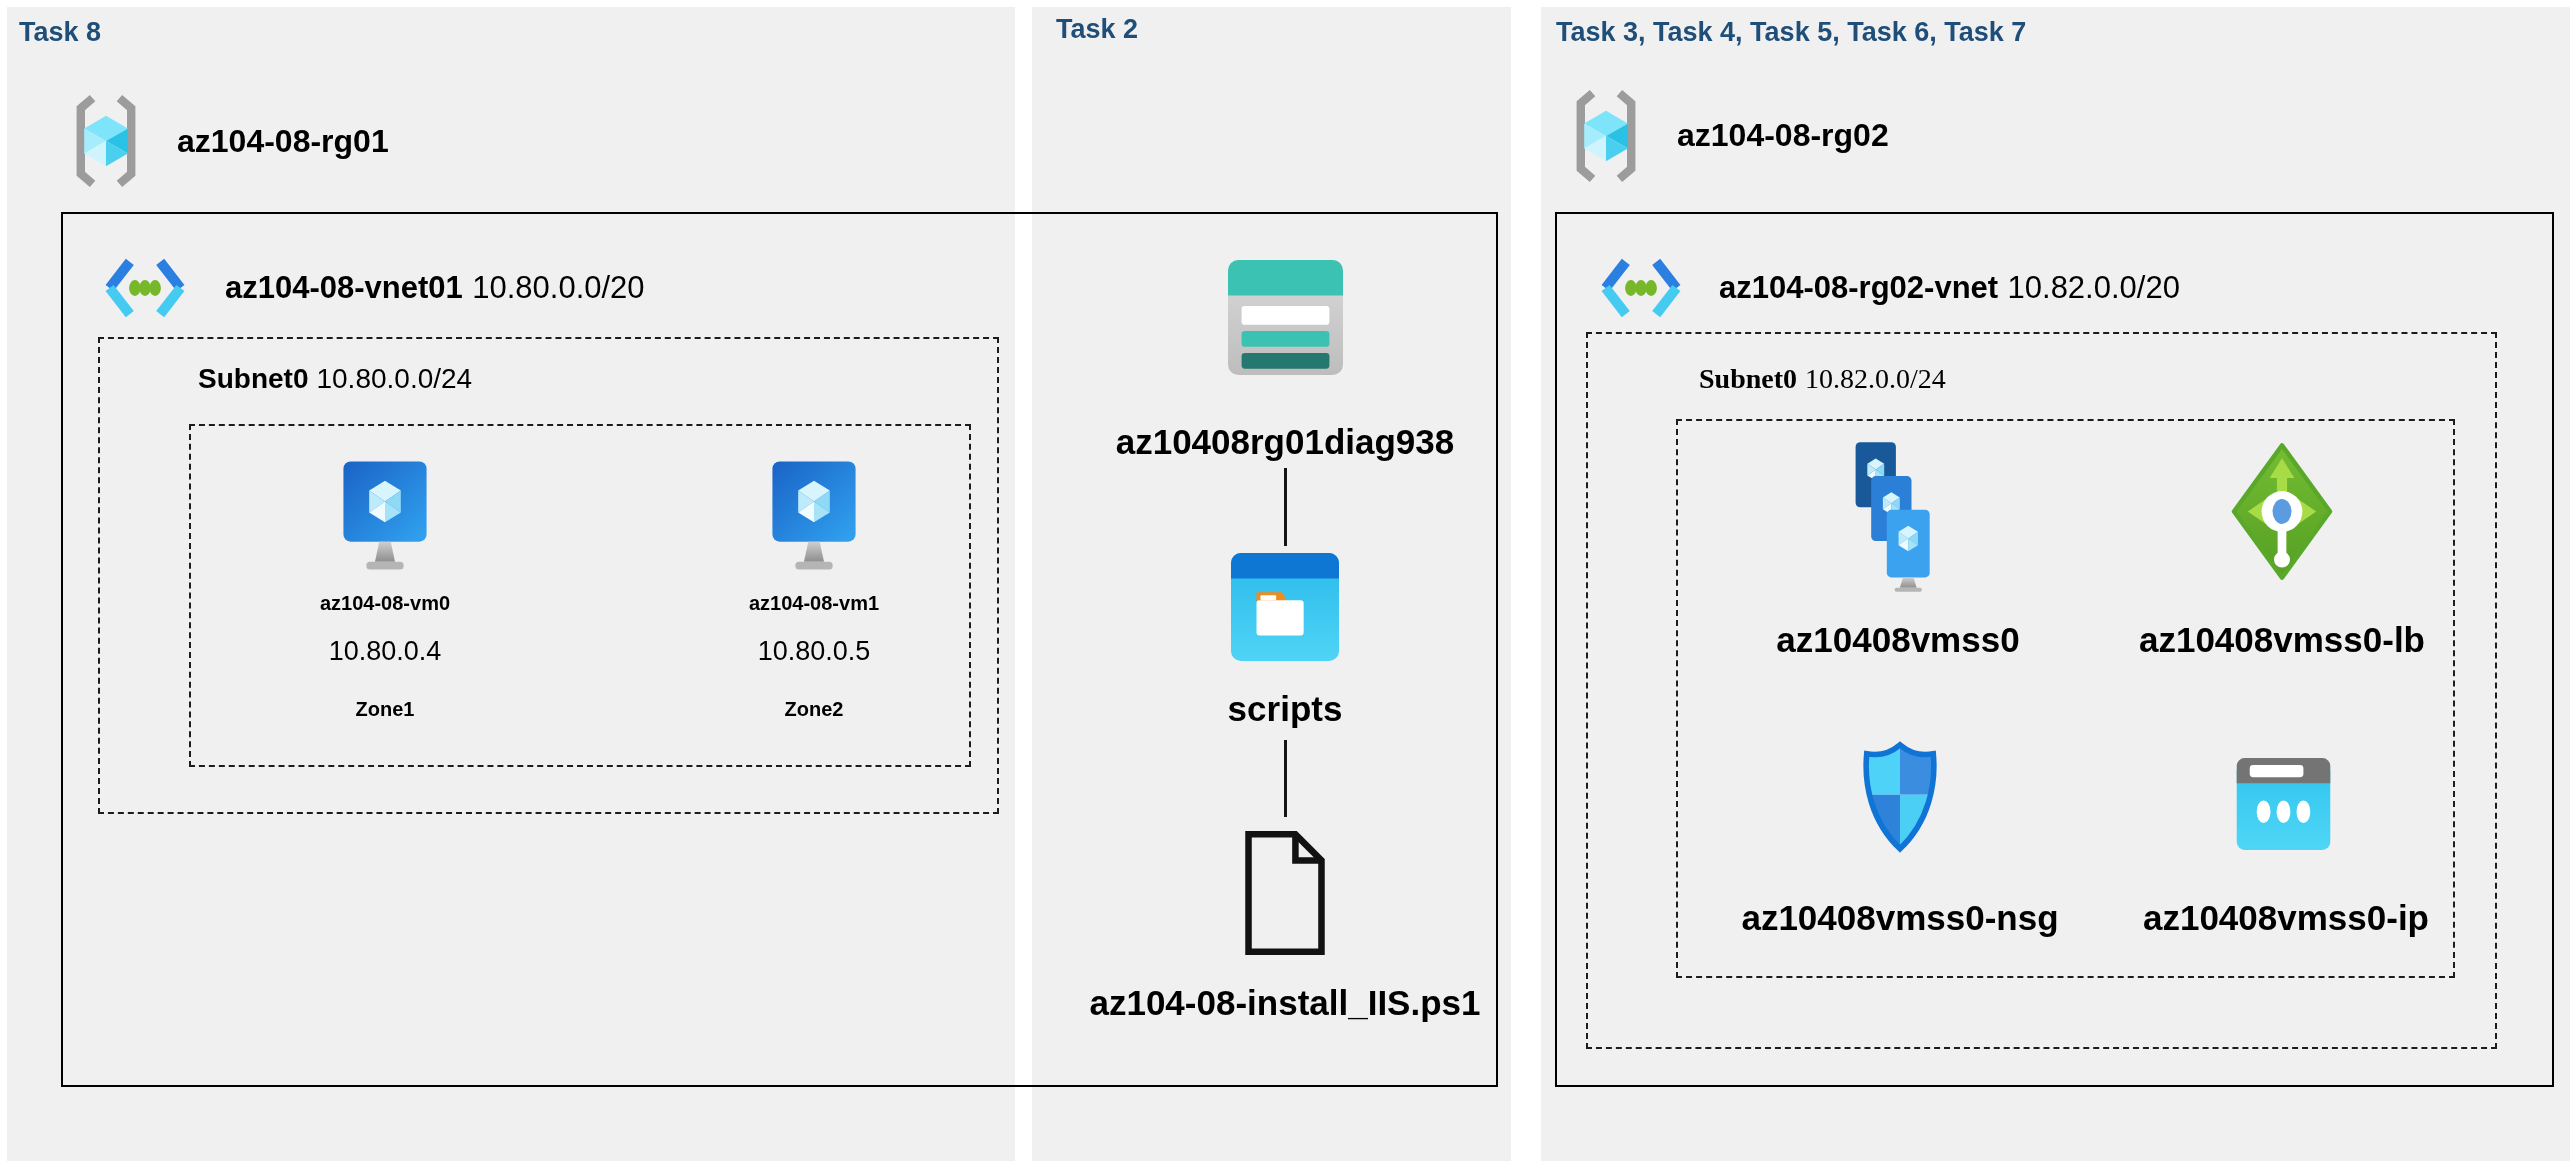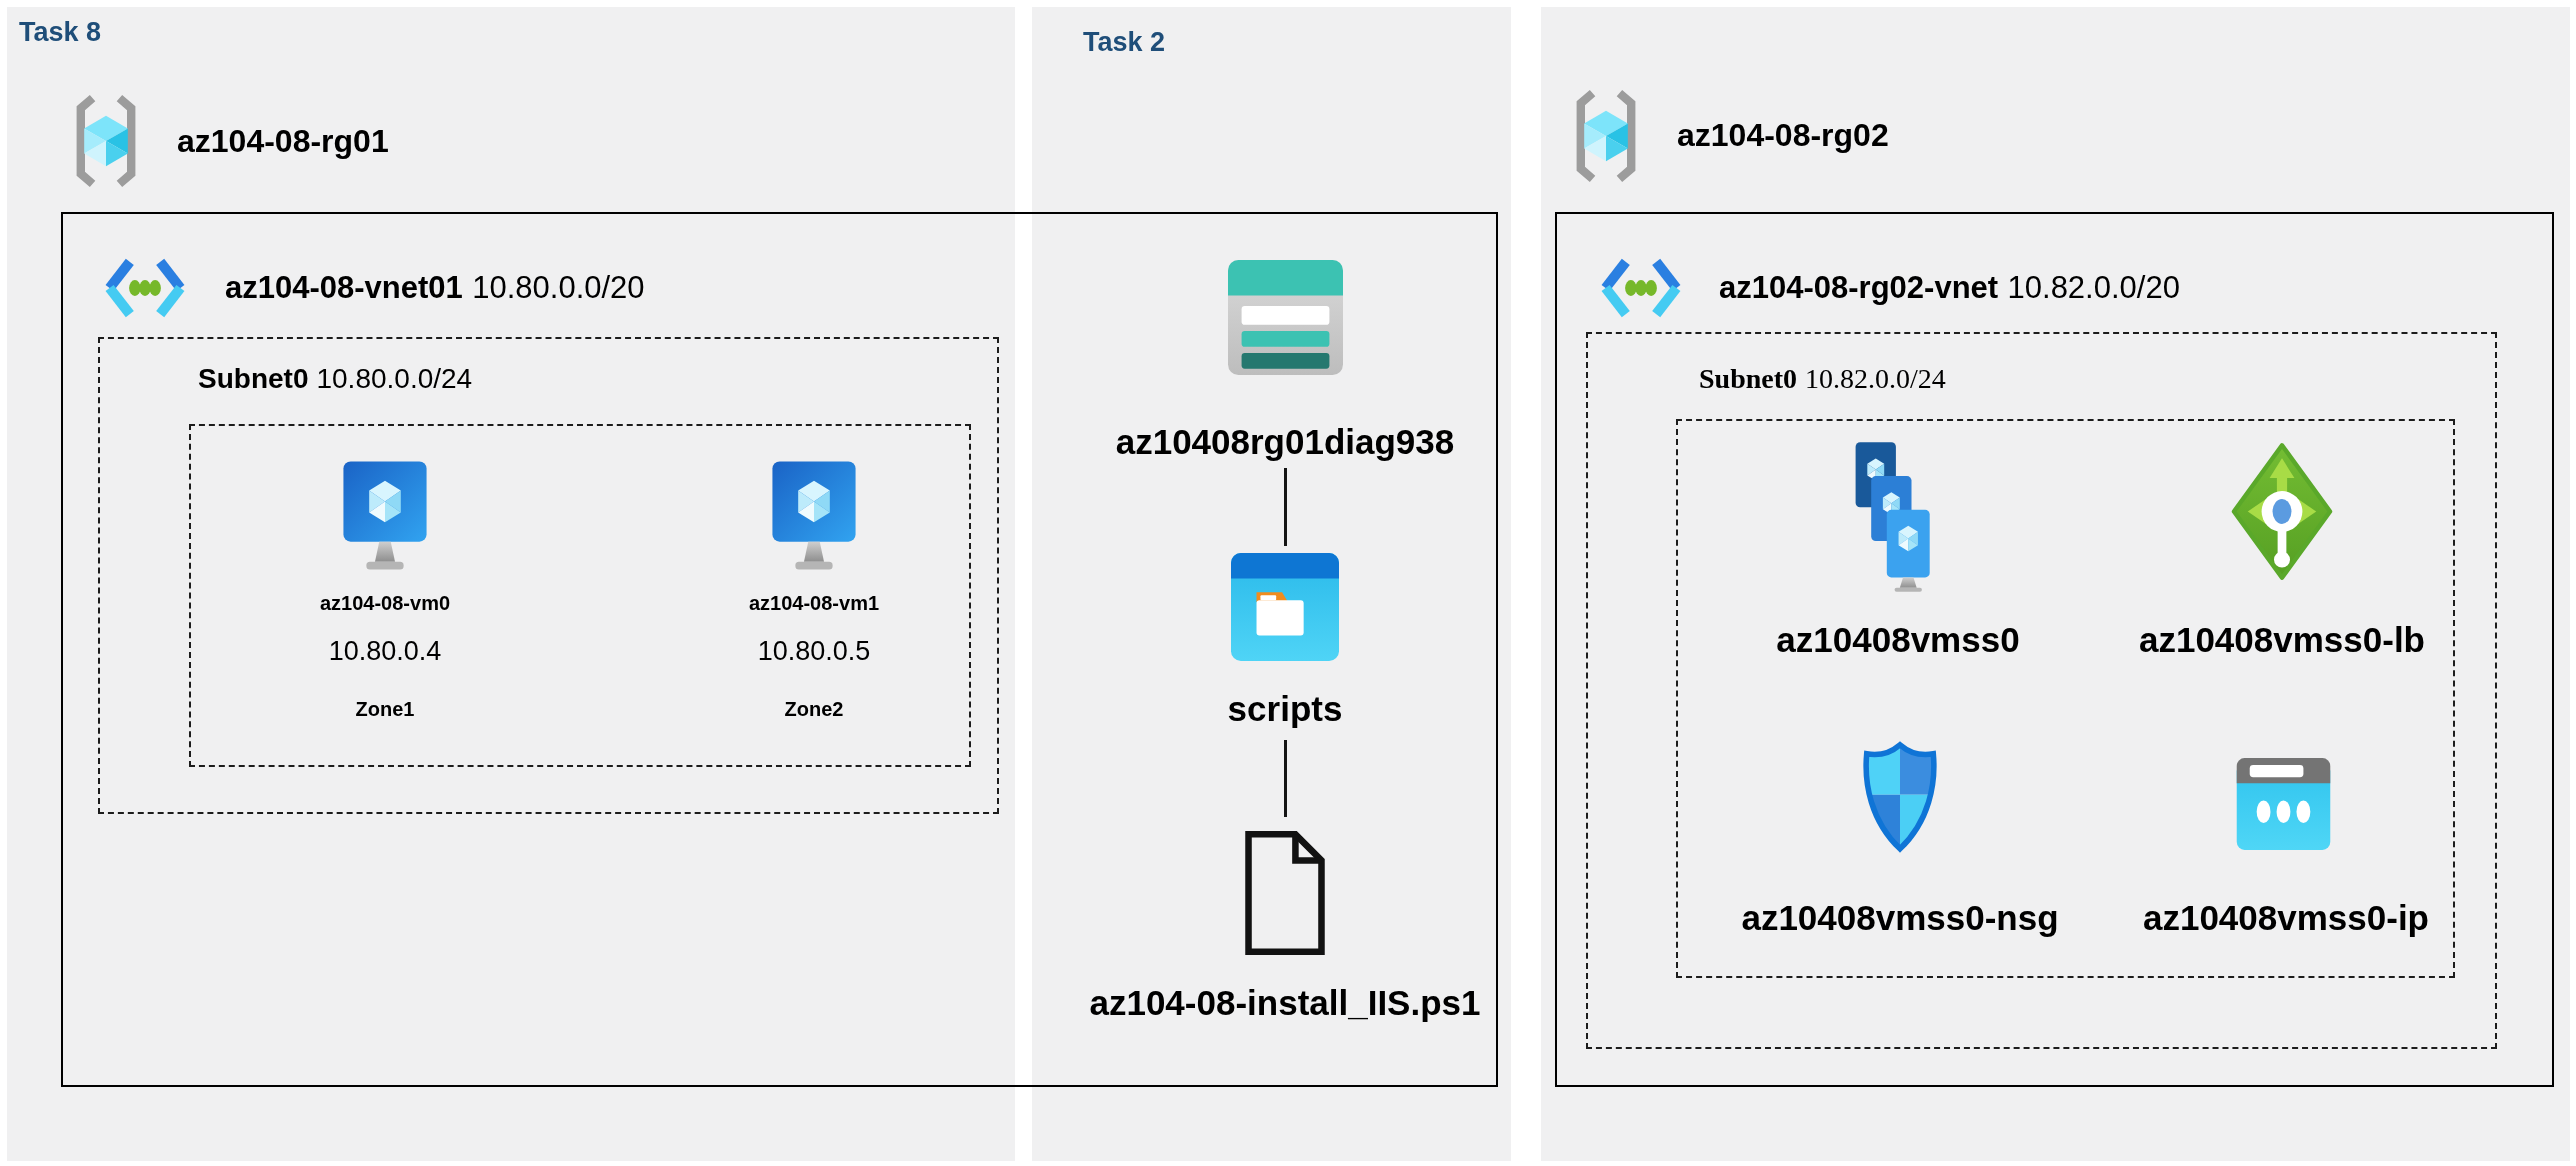--- a/index.html
+++ b/index.html
@@ -75,21 +75,22 @@
         <path d="M62 6 C76 18 94 22 110 19 C114 62 104 116 62 156 C20 116 10 62 14 19 C30 22 48 18 62 6 Z"></path>
       </clipPath>
     </defs>
   </svg>
 
   <div class="abs panel" style="left:6.7px;top:6.7px;width:1008px;height:1154px;"></div>
   <div class="abs panel" style="left:1032px;top:6.7px;width:479px;height:1154px;"></div>
   <div class="abs panel" style="left:1541px;top:6.7px;width:1029px;height:1154px;"></div>
 
   <div class="abs task-title" style="left:19px;top:17.5px;">Task 8</div>
-  <div class="abs task-title" style="left:1056px;top:28px;margin-left:27px;">Task 2</div>
+  <div class="abs task-title" style="left:1056px;top:15px;">Task 2</div>
+  <div class="abs task-title" style="left:1556px;top:17.5px;">Task 3, Task 4, Task 5, Task 6, Task 7</div>
 
   <div class="abs" style="left:64px;top:94px;">
     <svg width="84" height="94" viewBox="0 0 100 110">
       <path d="M34 4 L20 16 L20 94 L34 106" stroke="#9c9c9c" stroke-width="10" fill="none"></path>
       <path d="M66 4 L80 16 L80 94 L66 106" stroke="#9c9c9c" stroke-width="10" fill="none"></path>
       <use href="#cube-rg"></use>
     </svg>
   </div>
   <div class="abs rg-label" style="left:177px;top:123px;">az104-08-rg01</div>
 

